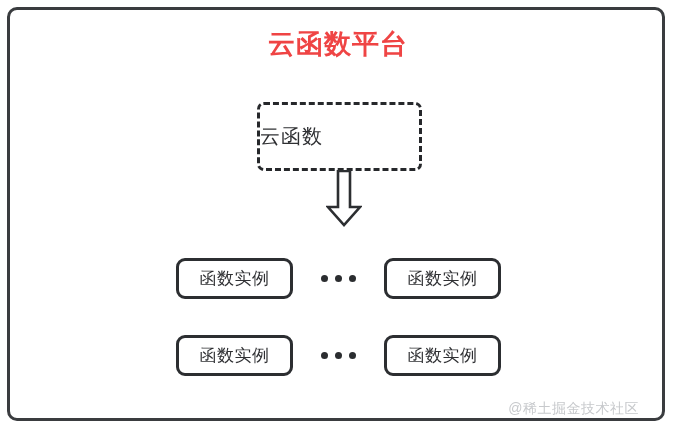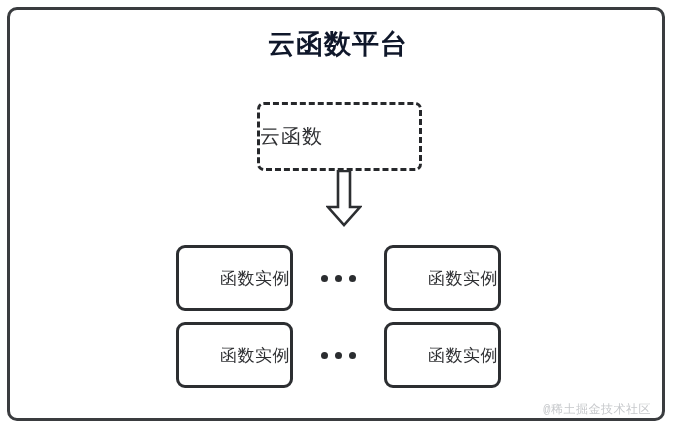--- a/index.html
+++ b/index.html
@@ -38,21 +38,21 @@
   
   .platform-title {
     position: absolute;
     left: 0;
     top: 27px;
     width: 676px;
     text-align: center;
     font-size: 27px;
     font-weight: bold;
     letter-spacing: 1px;
-    color: #0f172a;
+    color: #ef4444;
     line-height: 34px;
     white-space: nowrap;
   }
 
   
   .cloud-fn-box {
     position: absolute;
     left: 257px;
     top: 102px;
     width: 165px;
@@ -99,27 +99,27 @@
     align-items: center;
     justify-content: space-between;
     pointer-events: auto;
   }
   .instance-row.row-1 { top: 251px; }
   .instance-row.row-2 { top: 328px; }
 
   .instance-box {
     box-sizing: border-box;
     width: 117px;
-    height: 66px;
+    height: 41px;
     border: 3px solid #2c2e31;
     border-radius: 9px;
     background: #ffffff;
     display: flex;
     align-items: center;
-    justify-content: flex-end;
+    justify-content: center;
   }
   .instance-label {
     font-size: 17px;
     color: #2f3033;
     letter-spacing: 0.5px;
     white-space: nowrap;
   }
 
   .ellipsis {
     display: flex;
@@ -132,27 +132,26 @@
     width: 7px;
     height: 7px;
     border-radius: 50%;
     background: #2b2d30;
     display: block;
   }
 
   
   .watermark {
     position: absolute;
-    right: 25px;
+    right: 37px;
     bottom: 16px;
-    font-size: 12px;
+    font-size: 14px;
     color: #c7c9cc;
     letter-spacing: 0.5px;
     white-space: nowrap;
-    font-family: Liberation Mono, monospace;
   }
 </style>
 </head>
 <body>
 
 <div id="canvas">
 
   <div class="platform-box"></div>
 
   <div class="platform-title">云函数平台</div>

